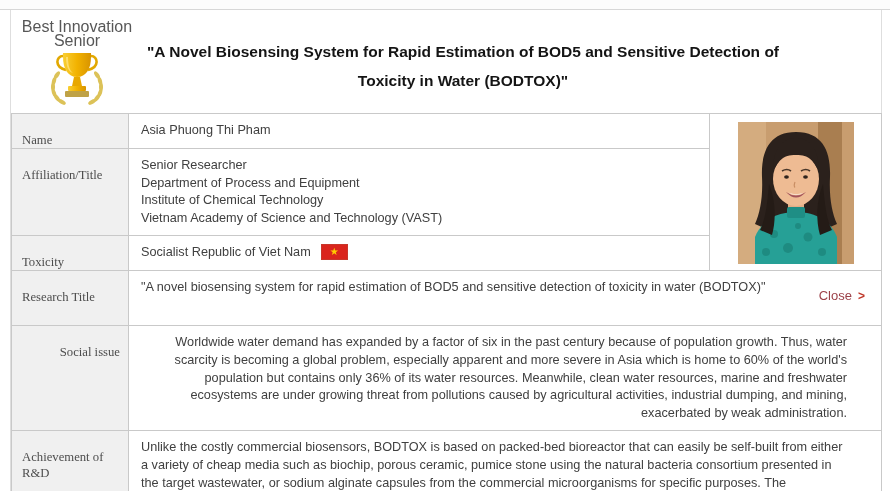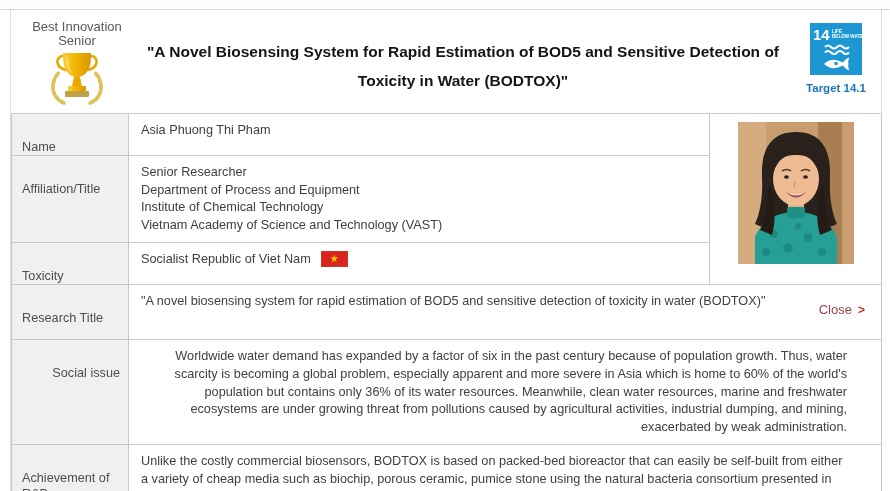--- a/index.html
+++ b/index.html
@@ -8,32 +8,32 @@
           font-family:"Liberation Sans", sans-serif; color:#404040; }
   .top-strip { position:absolute; top:0; left:0; width:890px; height:9px; background:#fcfcfc; }
   .top-line  { position:absolute; top:9px; left:0; width:890px; height:1px; background:#d7d7d7; }
 
   .container { position:absolute; left:10px; top:10px; width:872px; height:481px;
                border-left:1px solid #dedede; border-right:1px solid #dedede; background:#fff; }
 
   
   .header { position:relative; width:100%; height:103px; }
   .award  { position:absolute; left:6px; top:10px; width:120px; text-align:center;
-            color:#575757; font-size:13px; line-height:13.5px; }
+            color:#575757; font-size:16px; line-height:13.5px; }
   .award svg { margin-top:3px; }
   .header-title { position:absolute; left:118px; top:27px; width:668px; text-align:center;
                   font-size:15.5px; font-weight:bold; color:#141414; line-height:29px; }
   .sdg { position:absolute; left:792px; top:13px; width:66px; text-align:center; }
   .sdg-target { margin-top:3px; font-size:11.5px; font-weight:bold; color:#1c75b9; }
 
   
   table.profile { position:absolute; left:0; top:103px; width:870px; border-collapse:collapse;
                   table-layout:fixed; font-size:12.7px; }
   table.profile td { border:1px solid #c9c9c9; vertical-align:top; }
-  td.lbl { width:117px; background:#f0f0f0; color:#4d4d4d; padding:25px 8px 0 10px; line-height:16px; }
+  td.lbl { width:117px; background:#f0f0f0; color:#4d4d4d; padding:18px 8px 0 10px; line-height:16px;font-family:Liberation Serif, serif; }
   td.val { padding:8px 34px 8px 12px; color:#404040; line-height:17.6px; }
   col.c-label { width:117px; } col.c-value { width:581px; } col.c-photo { width:172px; }
   tr.r-name { height:35px; } tr.r-affil { height:87px; } tr.r-country { height:35px; }
   tr.r-title { height:55px; } tr.r-social { height:90px;text-align:right; } tr.r-achv { height:110px; }
 
   td.photo-cell { text-align:center; padding-top:8px; background:#fff; }
 
   .flag { display:inline-block; width:27px; height:16px; background:#da251d; text-align:center;
           vertical-align:middle; margin-left:10px; position:relative; top:-1px;
           box-shadow:0 0 0 1px #c8372b inset; }
@@ -87,39 +87,20 @@
             <path d="M22 7 c0 9 2 14 5 16 c-5 -1 -7 -8 -7 -16 z" fill="#ffe27a" opacity="0.8"></path>
             <path d="M28 27 h6 l2 9 h-10 z" fill="#e8a800"></path>
             <rect x="22" y="36" width="18" height="5" rx="1" fill="url(#gold)"></rect>
             <rect x="19" y="41" width="24" height="6" rx="1" fill="#bfa246"></rect>
           </svg>
         </span>
       </div>
 
       <div class="header-title">"A Novel Biosensing System for Rapid Estimation of BOD5 and Sensitive Detection of Toxicity in Water (BODTOX)"</div>
 
-      <div class="sdg">
-        <span>
-          <svg width="52" height="52" viewBox="0 0 52 52">
-            <rect width="52" height="52" fill="#1d96d4"></rect>
-            <text x="3" y="17" font-size="15" font-weight="bold" fill="#ffffff" font-family="Liberation Sans, sans-serif">14</text>
-            <text x="22" y="9.5" font-size="4.6" font-weight="bold" fill="#ffffff" font-family="Liberation Sans, sans-serif">LIFE</text>
-            <text x="22" y="15" font-size="4.6" font-weight="bold" fill="#ffffff" font-family="Liberation Sans, sans-serif">BELOW WATER</text>
-            <g stroke="#ffffff" stroke-width="2" fill="none">
-              <path d="M15 24 q3 -3.2 6 0 t6 0 t6 0 t6 0"></path>
-              <path d="M15 29.5 q3 -3.2 6 0 t6 0 t6 0 t6 0"></path>
-            </g>
-            <g>
-              <path d="M14 41 q8 -7.5 19 -1.5 q2.5 -4 6.5 -5 q-2 4.5 -1 6.5 q-1 2 1 6.5 q-4 -1 -6.5 -5 q-11 6 -19 -1.5 z" fill="#ffffff"></path>
-              <circle cx="26" cy="40.5" r="1.8" fill="#1d96d4"></circle>
-            </g>
-          </svg>
-        </span>
-        <div class="sdg-target">Target 14.1</div>
-      </div>
     </div>
 
     <table class="profile">
       <colgroup>
           <col class="c-label">
           <col class="c-value">
           <col class="c-photo">
         </colgroup>
 
       <tbody>

